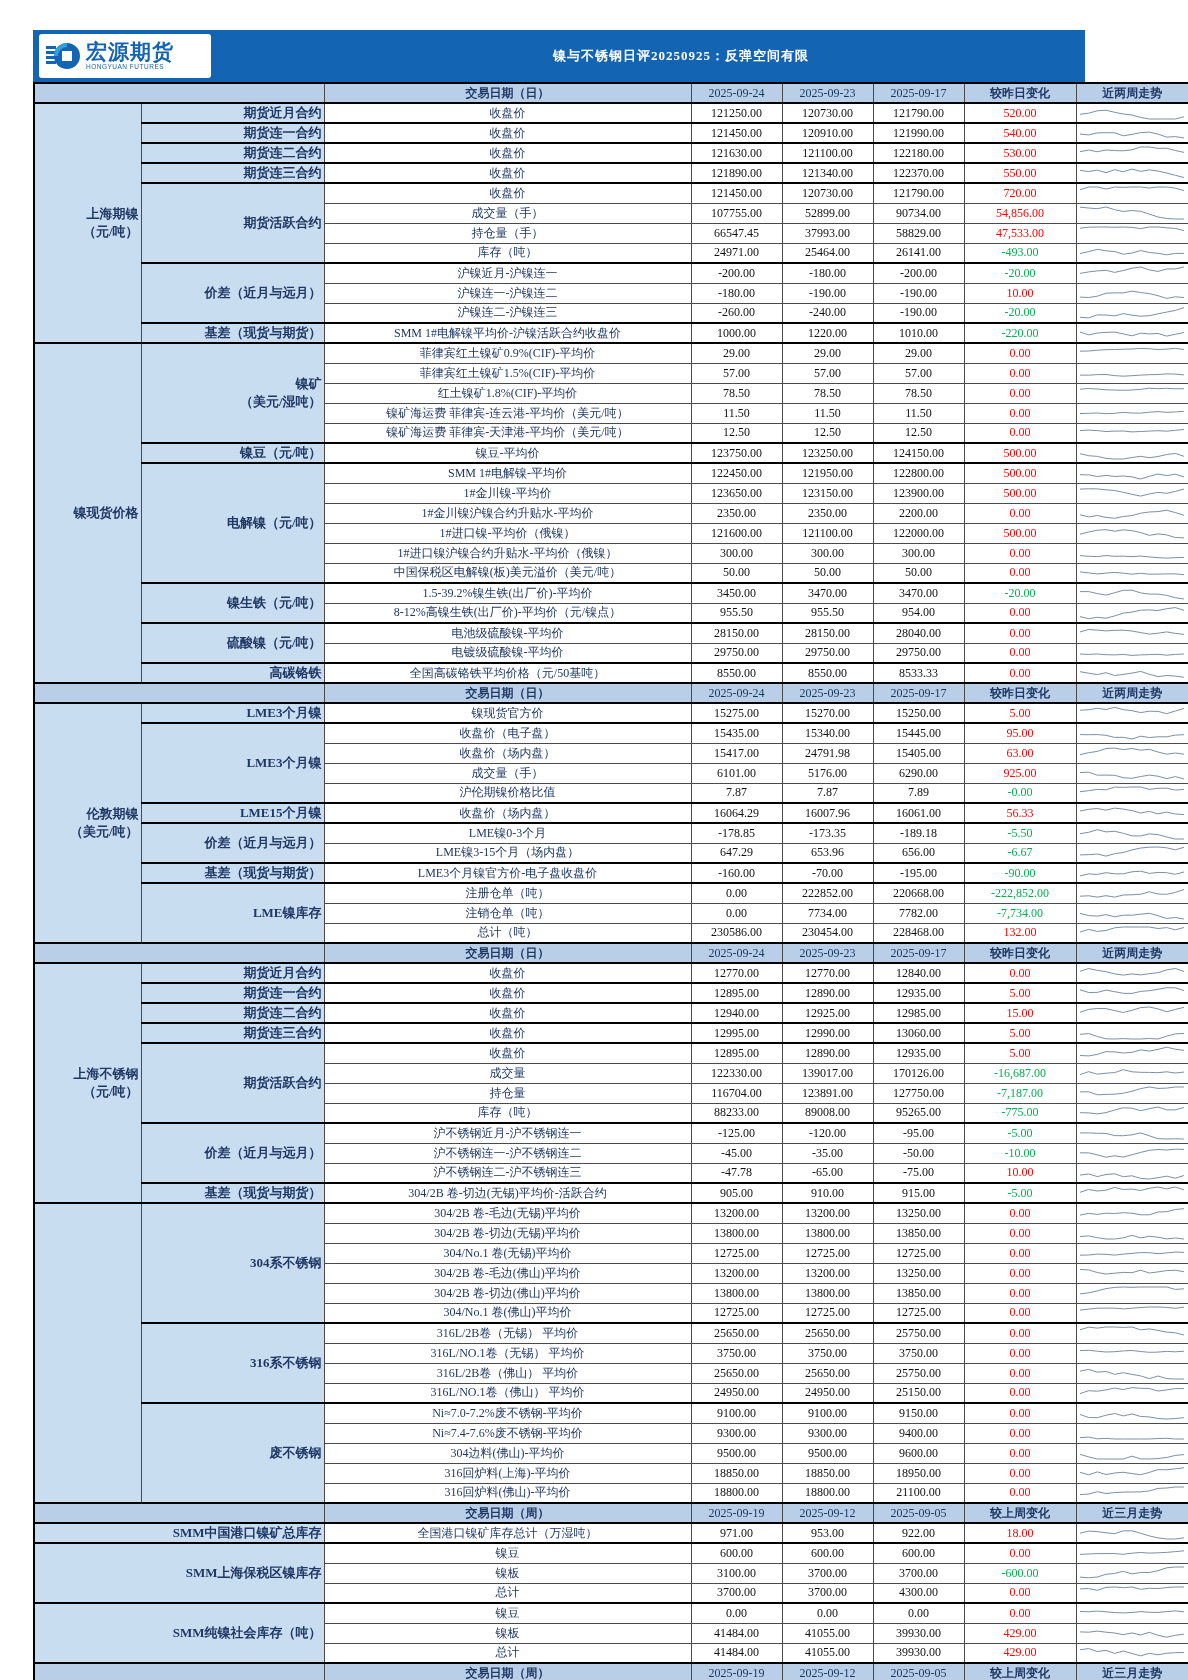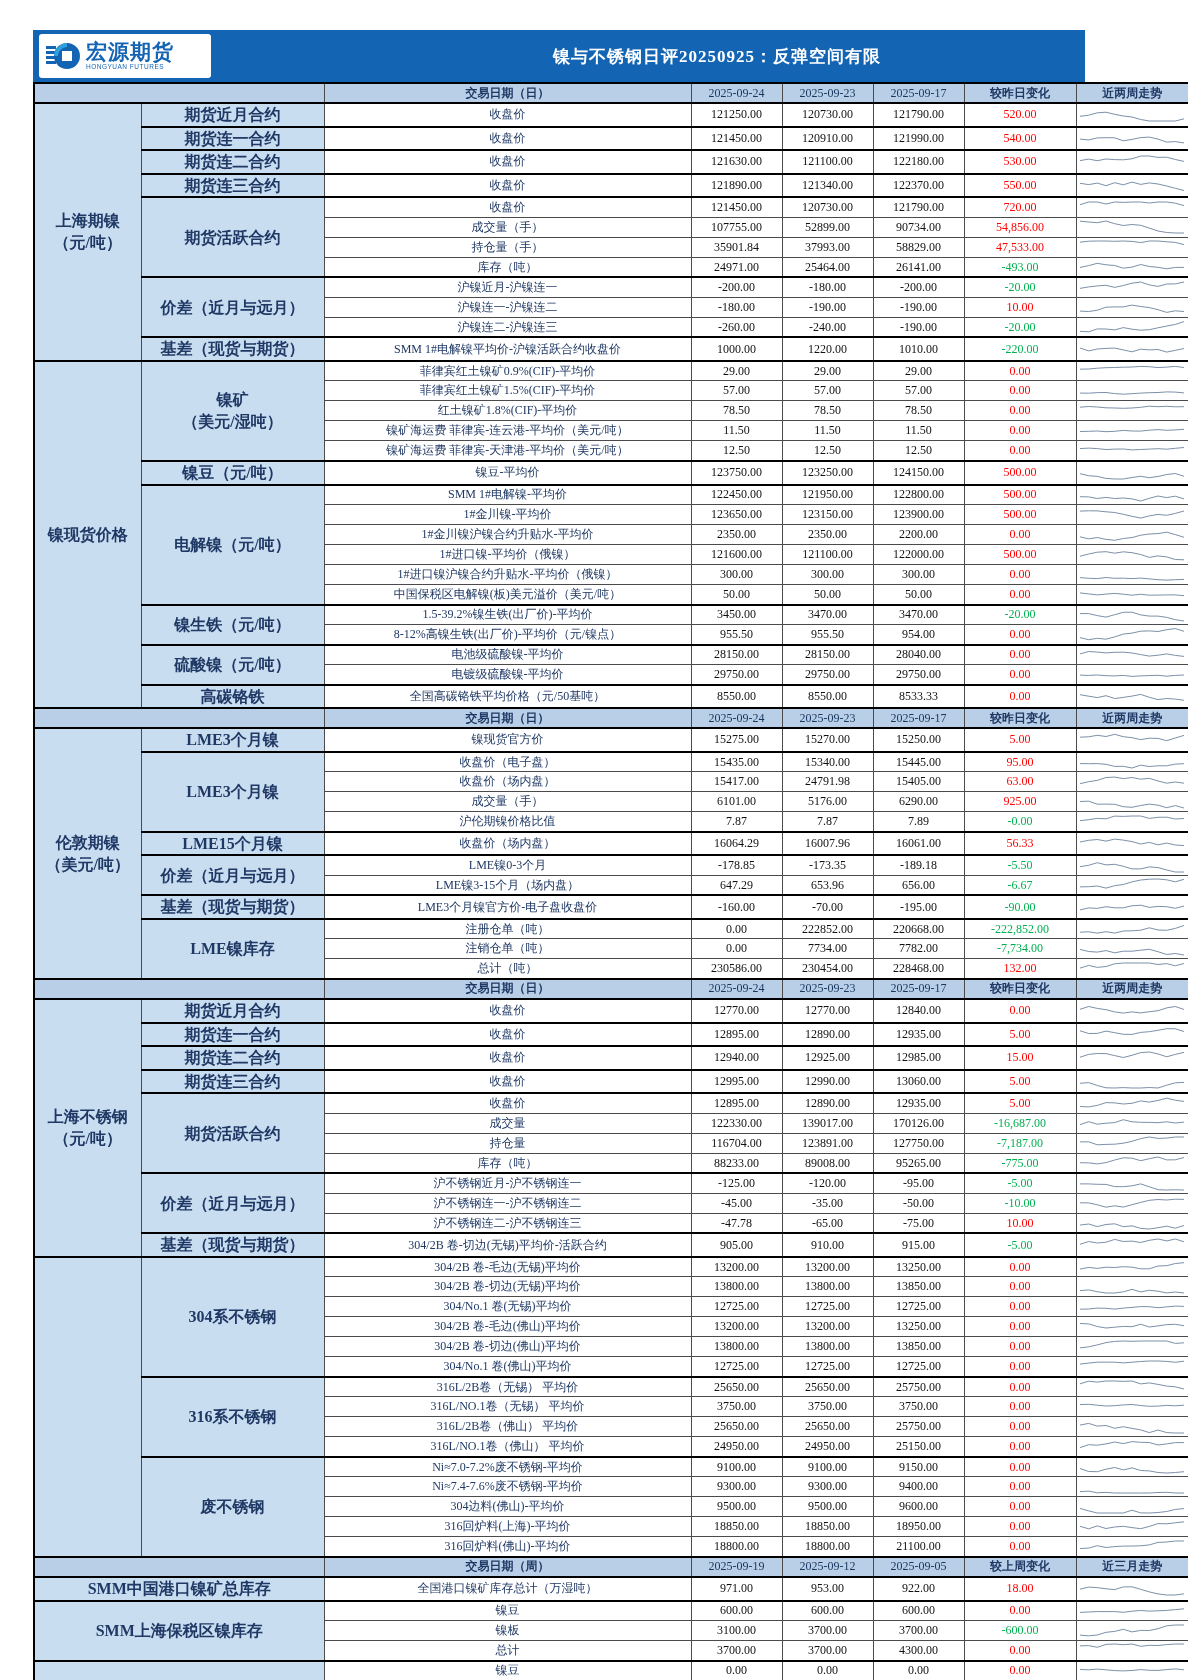--- a/index.html
+++ b/index.html
@@ -9,28 +9,28 @@
   *{box-sizing:border-box;margin:0;padding:0;}
   html,body{background:#ffffff;width:1188px;height:1680px;overflow:hidden;}
   body{font-family:"Liberation Serif","DejaVu Serif",serif;padding:30px 0 0 33px;}
   .sheet{width:1155px;}
   .titlebar{width:1052px;height:52px;background:var(--accent);display:flex;align-items:center;position:relative;}
   .logo-box{background:#ffffff;border-radius:3px;width:172px;height:44px;margin-left:6px;display:flex;align-items:center;padding:2px 6px;}
   .logo-text{display:flex;flex-direction:column;line-height:1;margin-left:5px;}
   .logo-cn{color:#1464b4;font-weight:bold;font-size:21px;font-family:"Liberation Sans",sans-serif;letter-spacing:1px;}
   .logo-en{color:#1464b4;font-size:6.5px;font-family:"Liberation Sans",sans-serif;letter-spacing:.5px;margin-top:2px;}
   .doc-title{position:absolute;left:520px;top:0;height:52px;display:flex;align-items:center;
-    color:#ffffff;font-weight:bold;font-size:17px;letter-spacing:1px;}
+    color:#ffffff;font-weight:bold;font-size:13px;letter-spacing:1px;}
   table{border-collapse:collapse;table-layout:fixed;width:1155px;border:2px solid #000;}
   col.c1{width:107px}col.c2{width:183px}col.c3{width:367px}
   col.c4{width:91px}col.c5{width:91px}col.c6{width:91px}col.c7{width:112px}col.c8{width:113px}
   td{border:1px solid #4a4a4a;height:20px;padding:0 2px;font-size:12px;text-align:center;
      overflow:hidden;white-space:nowrap;color:#111;}
   tr.bt td{border-top:2px solid #000;}
-  td.g1,td.g2,td.g12{background:var(--grp-bg);color:var(--navy);font-weight:bold;font-size:16px;white-space:pre-line;line-height:1.35;}
+  td.g1,td.g2,td.g12{background:var(--grp-bg);color:var(--navy);font-weight:bold;font-size:13px;white-space:pre-line;line-height:1.35;text-align:right;}
   td.metric{color:var(--navy);background:#fff;}
   td.val{font-family:"Liberation Serif",serif;}
   td.chg.up{color:var(--red);}
   td.chg.down{color:var(--green);}
   tr.hrow td{background:var(--hdr-bg);color:var(--navy);font-weight:bold;}
   tr.hrow td.hdate{font-weight:normal;color:#17375d;margin-left:19px;}
   td.spark{padding:0;background:#fff;}
   td.spark svg{display:block;margin:1px auto;}
 </style>
 </head>
@@ -151,21 +151,21 @@
           <td class="val">90734.00</td>
           <td class="chg up">54,856.00</td>
           <td class="spark">
             <svg width="104" height="16">
               <polyline points="0.0,2.2 8.7,3.0 17.3,3.7 26.0,2.0 34.7,4.7 43.3,6.5 52.0,5.5 60.7,6.3 69.3,9.1 78.0,12.0 86.7,13.5 95.3,14.0 104.0,14.0" fill="none" stroke="#7c90a8" stroke-width="1"></polyline>
             </svg>
           </td>
         </tr>
         <tr>
           <td class="metric">持仓量（手）</td>
-          <td class="val">35901.84</td>
+          <td class="val">66547.45</td>
           <td class="val">37993.00</td>
           <td class="val">58829.00</td>
           <td class="chg up">47,533.00</td>
           <td class="spark">
             <svg width="104" height="16">
               <polyline points="0.0,3.2 8.7,2.2 17.3,2.0 26.0,2.0 34.7,2.3 43.3,2.0 52.0,2.4 60.7,3.6 69.3,2.0 78.0,2.0 86.7,2.8 95.3,3.4 104.0,5.6" fill="none" stroke="#7c90a8" stroke-width="1"></polyline>
             </svg>
           </td>
         </tr>
         <tr>

